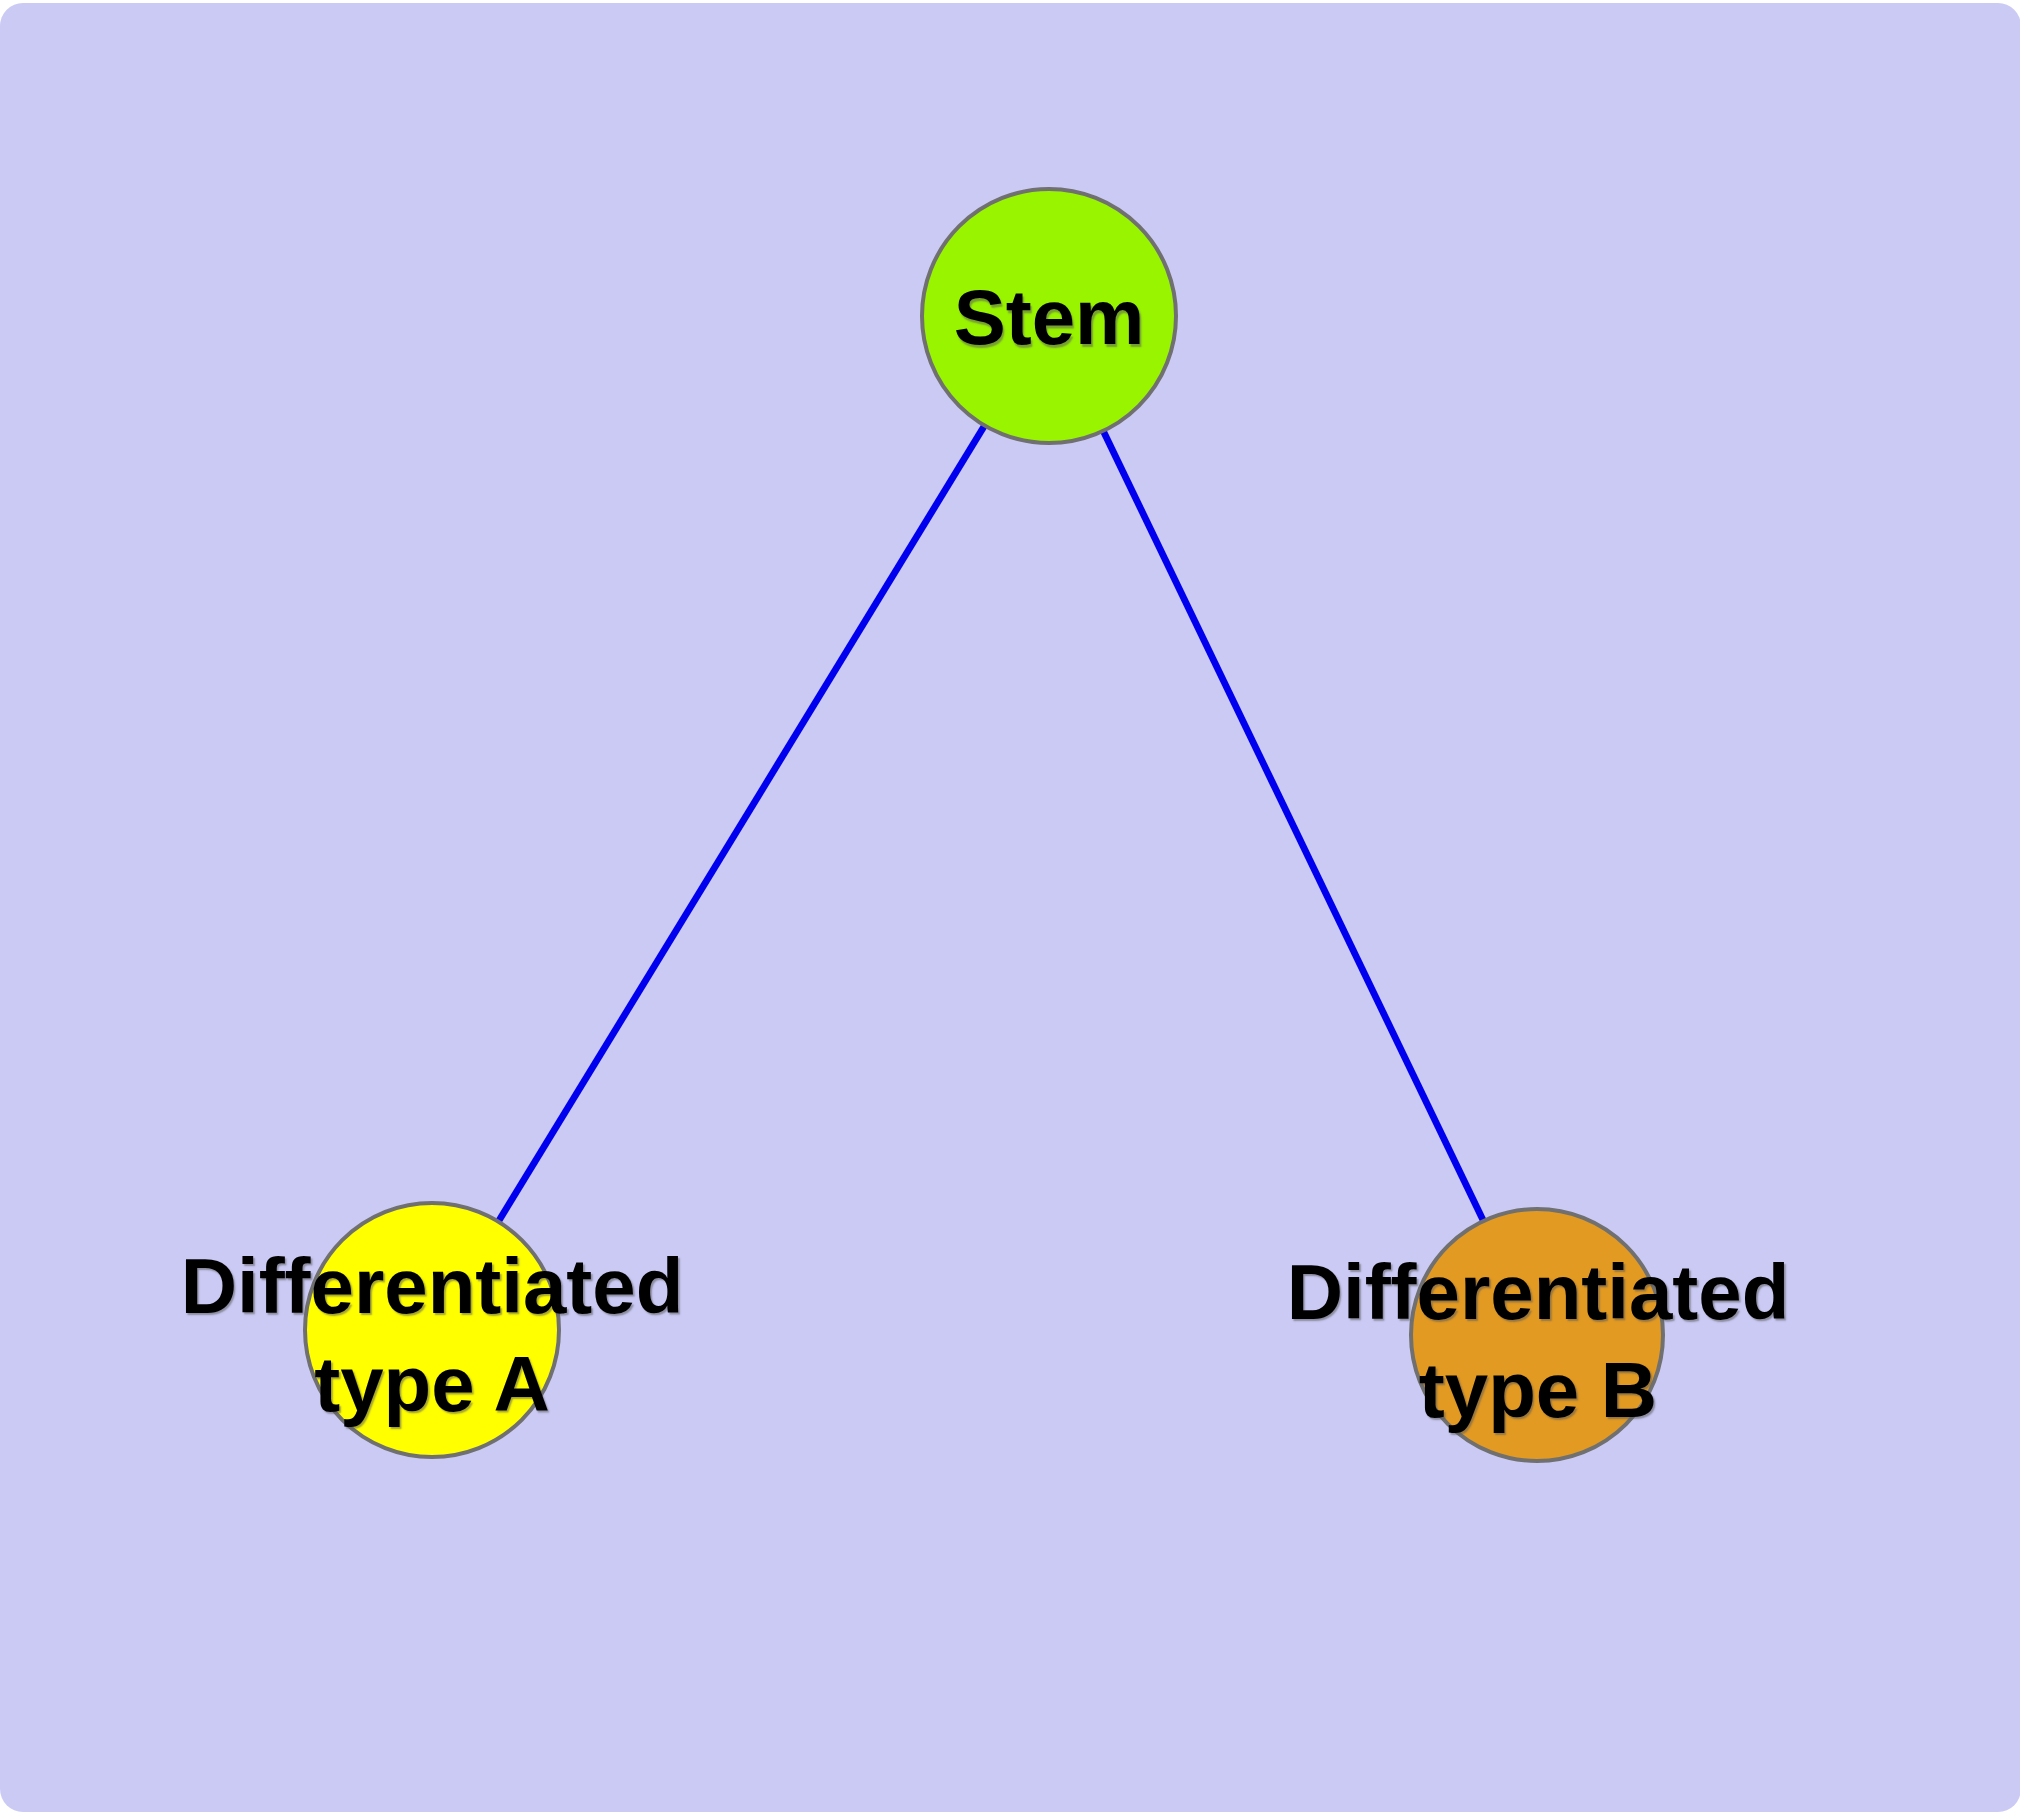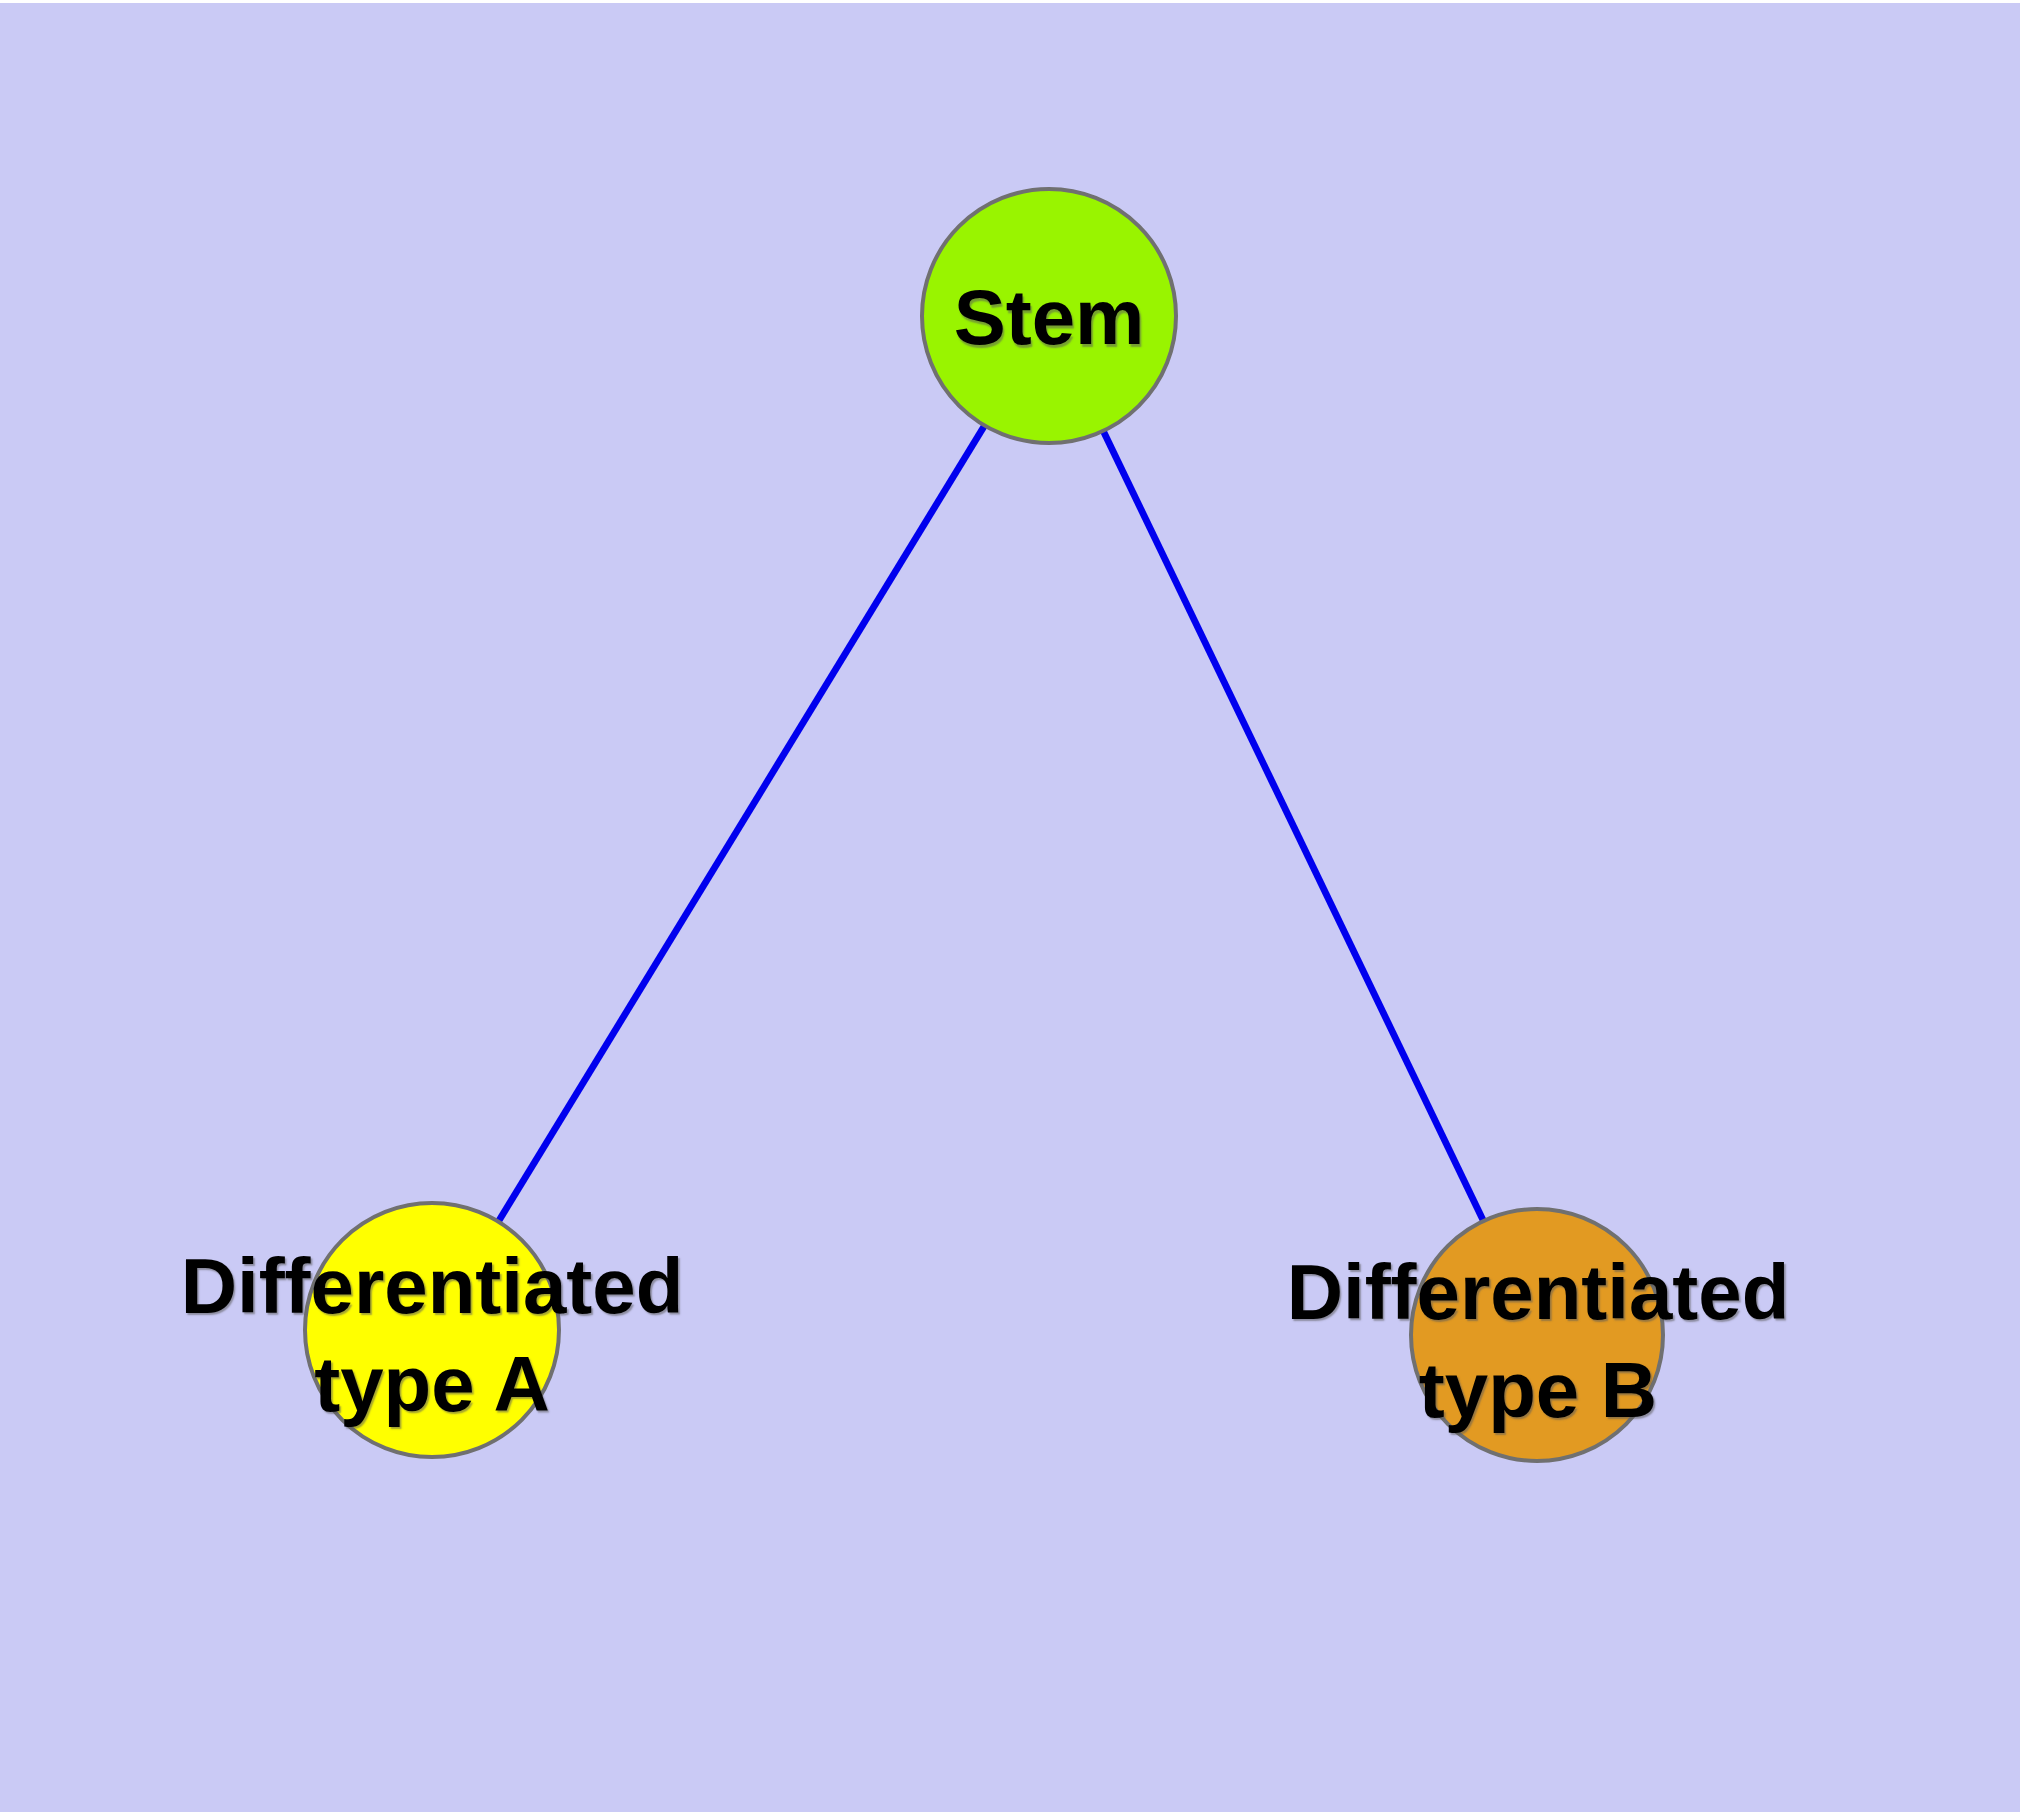--- a/index.html
+++ b/index.html
@@ -11,20 +11,21 @@
     overflow: hidden;
     font-family: "Liberation Sans", sans-serif;
   }
   .canvas {
     position: absolute;
     left: 0;
     top: 3.4px;            
     width: 2021px;
     height: 1809px;
     background: #CACAF5; 
+    border-radius: 23px;
   }
   svg.edges {
     position: absolute;
     left: 0;
     top: 0;
     width: 2021px;
     height: 1809px;
     display: block;
   }
   .node-circle {

